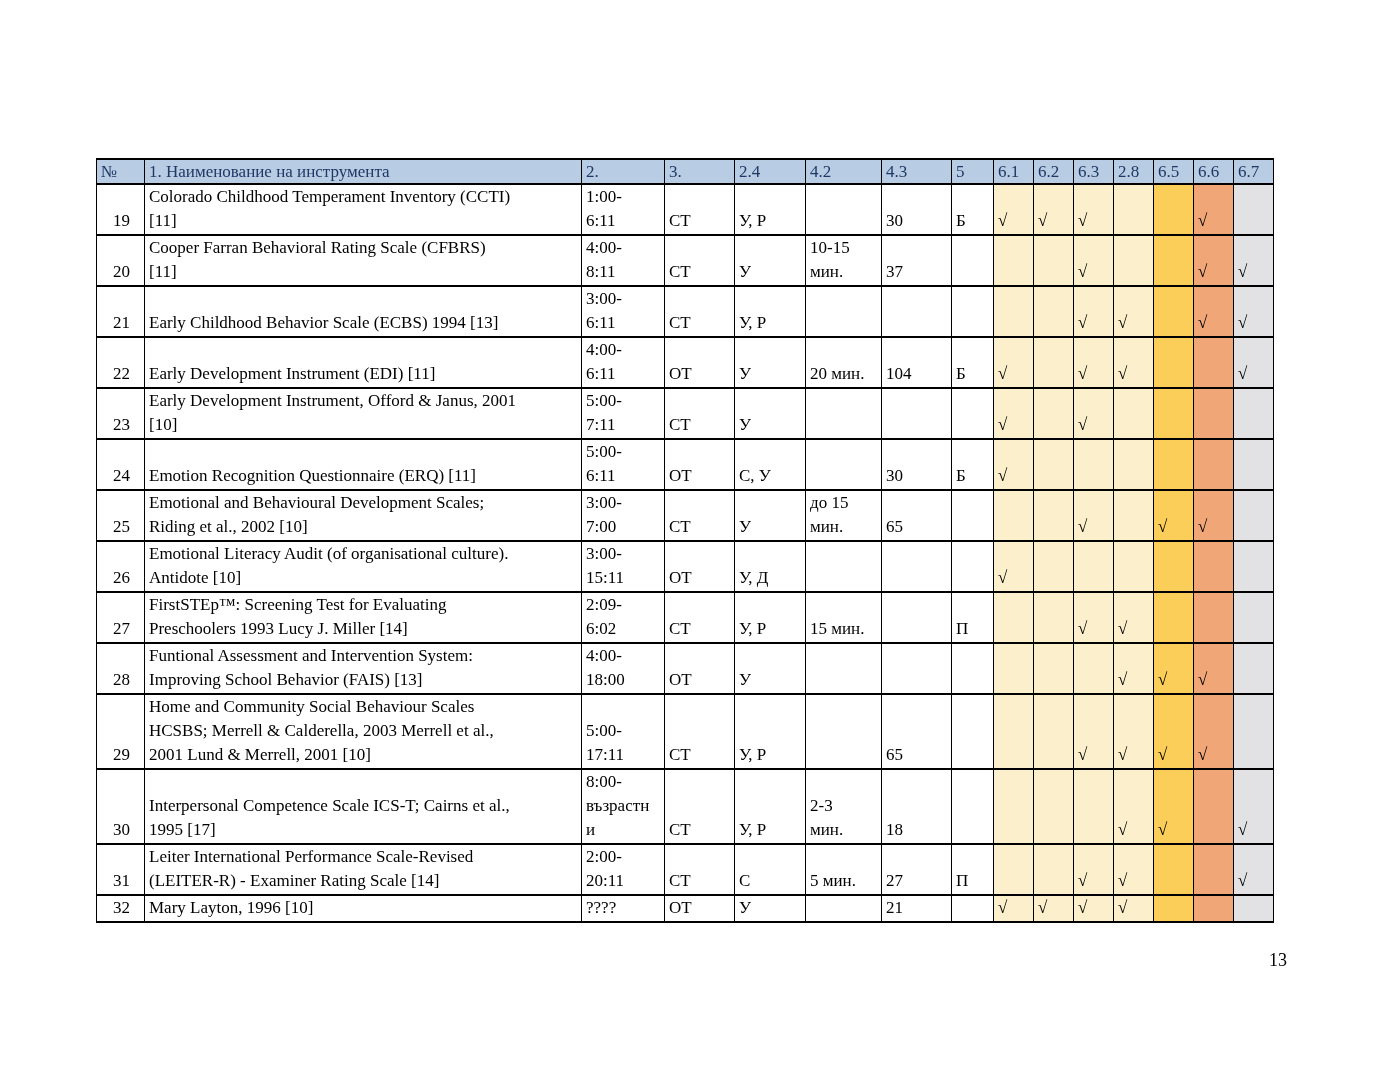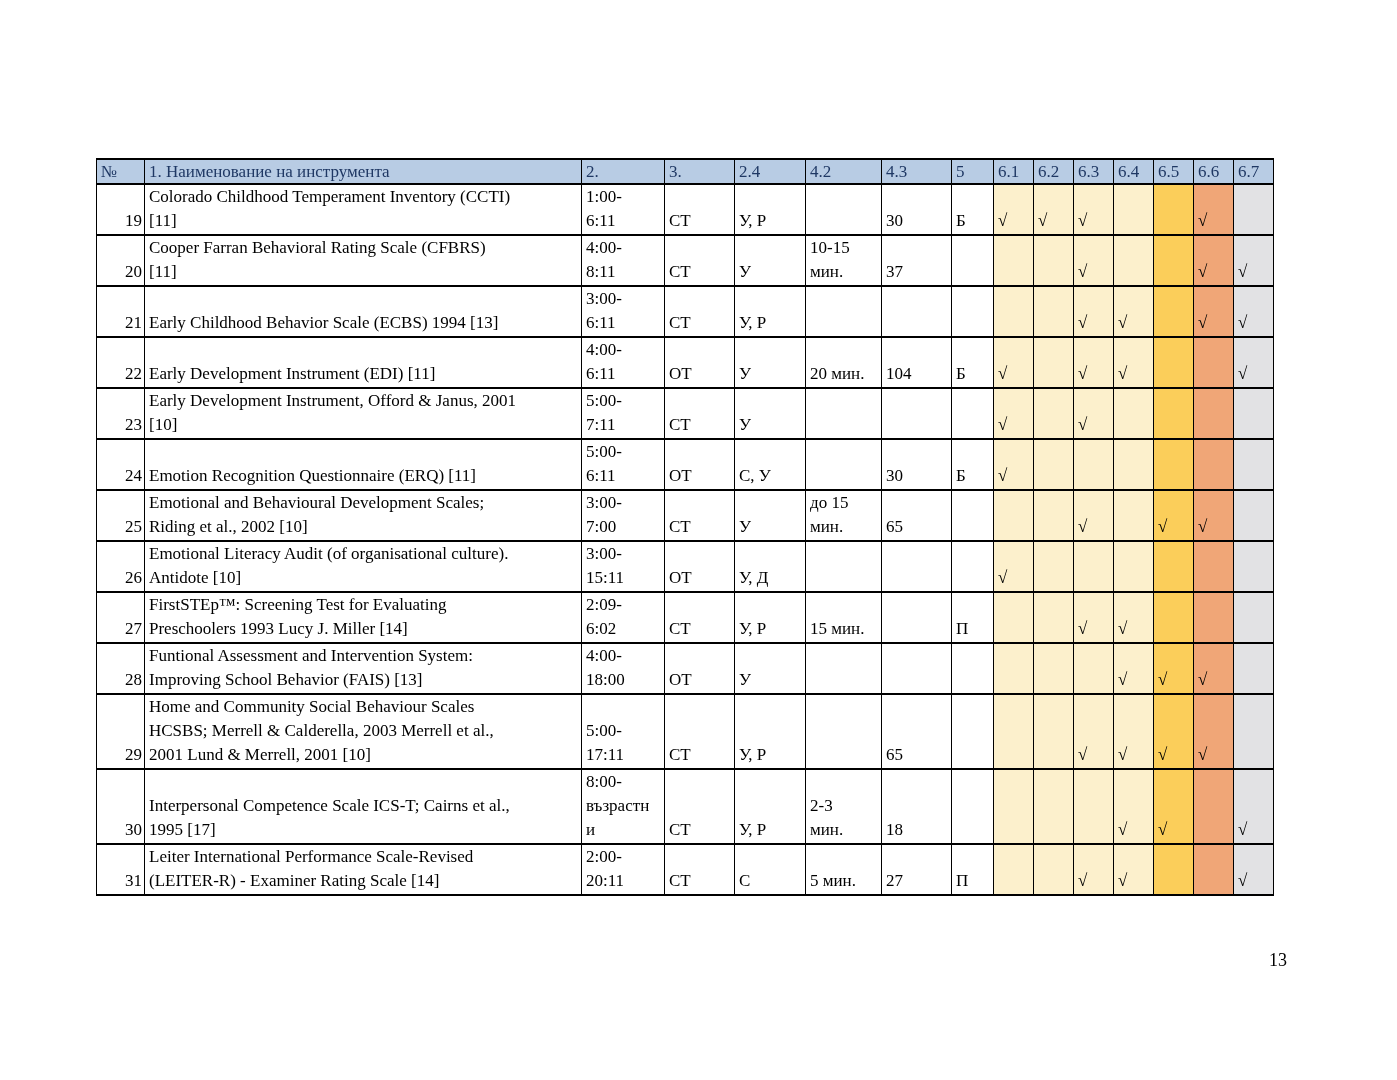--- a/index.html
+++ b/index.html
@@ -45,21 +45,21 @@
   .inst-table td {
     font-size: 17px;
     line-height: 24px;
     vertical-align: bottom;
     padding: 0 3px 1px 4px;
     white-space: pre-line;
     overflow-wrap: break-word;
     overflow: hidden;
   }
   .c-num {
-    text-align: right;
+    text-align: center;
     padding-right: 2px !important;
   }
   .c61, .c62, .c63, .c64 { background: var(--cream, #fcf0cc); }
   .c65 { background: var(--gold, #fbce5a); }
   .c66 { background: var(--orange, #f0a677); }
   .c67 { background: var(--gray, #e2e2e4); }
   .page-number {
     position: absolute;
     left: 1260px;
     top: 948px;
@@ -97,21 +97,21 @@
       <th>1. Наименование на инструмента</th>
       <th>2.</th>
       <th>3.</th>
       <th>2.4</th>
       <th>4.2</th>
       <th>4.3</th>
       <th>5</th>
       <th>6.1</th>
       <th>6.2</th>
       <th>6.3</th>
-      <th>6.4</th>
+      <th>2.8</th>
       <th>6.5</th>
       <th>6.6</th>
       <th>6.7</th>
     </tr>
   </thead>
   <tbody id="table-body">
       <tr>
         <td class="c-num">19</td>
         <td class="c-name">Colorado Childhood Temperament Inventory (CCTI)
 [11]</td>
@@ -353,16 +353,33 @@
         <td class="c-43">27</td>
         <td class="c-5">П</td>
         <td class="c61"></td>
         <td class="c62"></td>
         <td class="c63">√</td>
         <td class="c64">√</td>
         <td class="c65"></td>
         <td class="c66"></td>
         <td class="c67">√</td>
       </tr>
+      <tr>
+        <td class="c-num">32</td>
+        <td class="c-name">Mary Layton, 1996 [10]</td>
+        <td class="c-2">????</td>
+        <td class="c-3">ОТ</td>
+        <td class="c-41">У</td>
+        <td class="c-42"></td>
+        <td class="c-43">21</td>
+        <td class="c-5"></td>
+        <td class="c61">√</td>
+        <td class="c62">√</td>
+        <td class="c63">√</td>
+        <td class="c64">√</td>
+        <td class="c65"></td>
+        <td class="c66"></td>
+        <td class="c67"></td>
+      </tr>
     </tbody>
 </table>
 
 <div class="page-number">13</div>
 
 </body></html>

